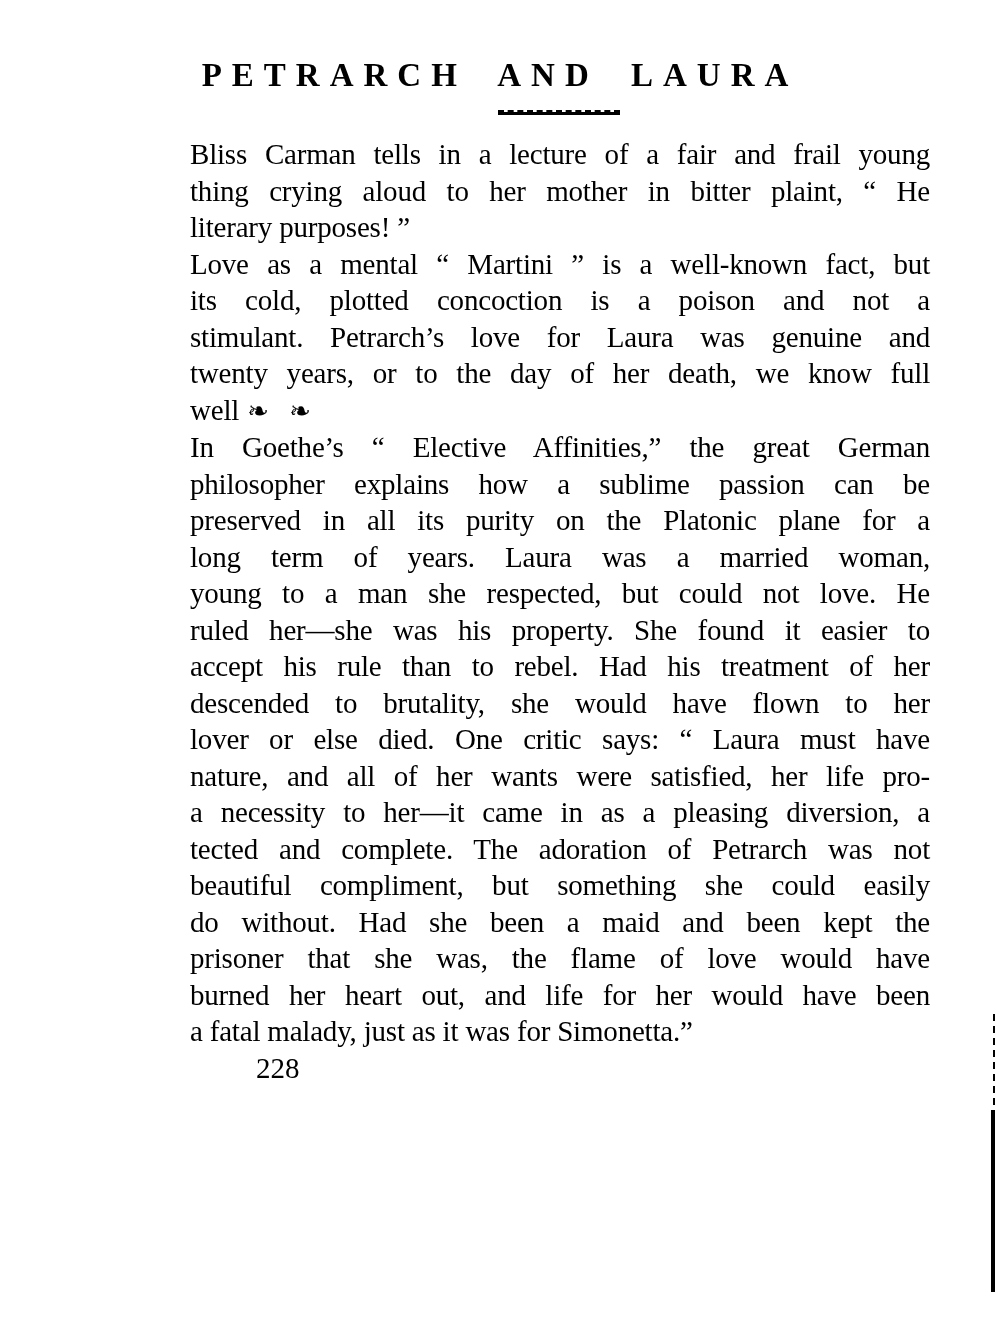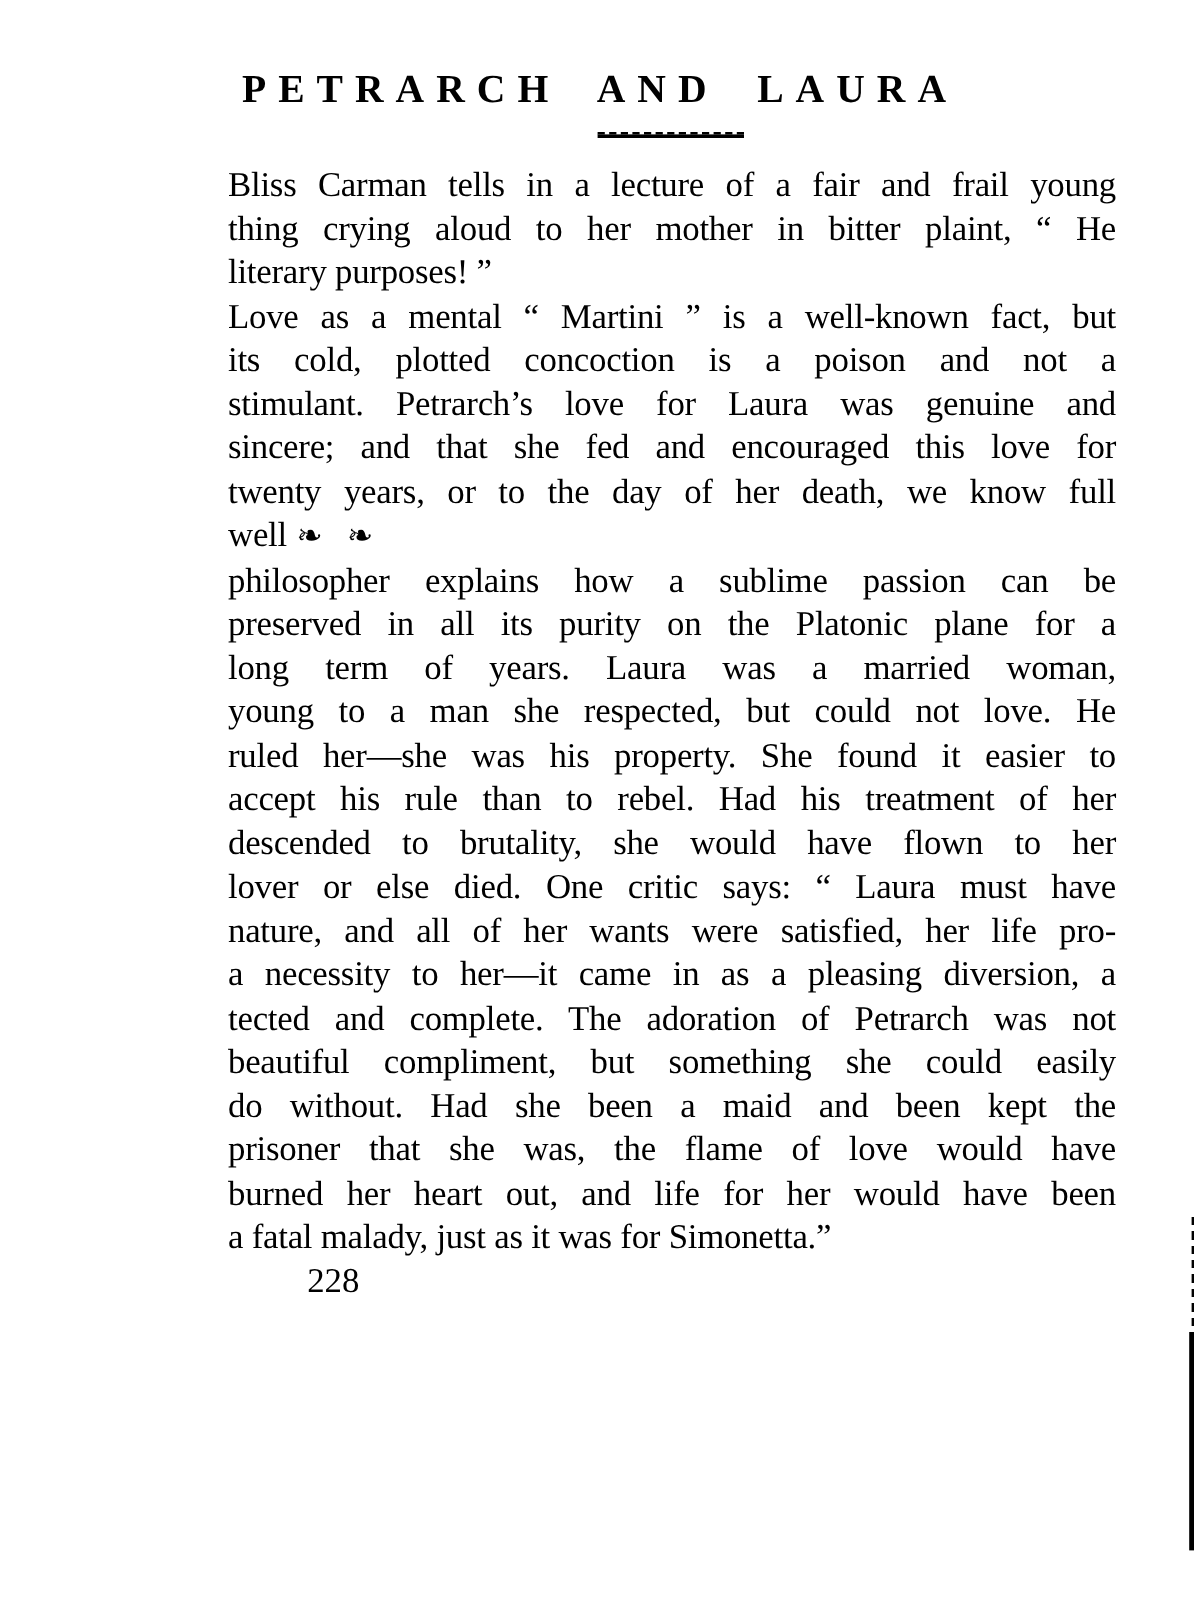--- a/index.html
+++ b/index.html
@@ -54,23 +54,23 @@
 
   <div class="title-rule"></div>
 
   <div class="body-block">
     <div class="line">Bliss Carman tells in a lecture of a fair and frail young</div>
     <div class="line">thing crying aloud to her mother in bitter plaint, “ He</div>
     <div class="line endpara">literary purposes! ”</div>
     <div class="line">Love as a mental “ Martini ” is a well-known fact, but</div>
     <div class="line">its cold, plotted concoction is a poison and not a</div>
     <div class="line">stimulant. Petrarch’s love for Laura was genuine and</div>
-    <div class="line">sincere; and that she fed and encouraged this love for</div>
     <div class="line">twenty years, or to the day of her death, we know full</div>
     <div class="line endpara"><span>well</span><span class="fleuron">❧ ❧</span></div>
+    <div class="line">In Goethe’s “ Elective Affinities,” the great German</div>
     <div class="line">philosopher explains how a sublime passion can be</div>
     <div class="line">preserved in all its purity on the Platonic plane for a</div>
     <div class="line">long term of years. Laura was a married woman,</div>
     <div class="line">young to a man she respected, but could not love. He</div>
     <div class="line">ruled her—she was his property. She found it easier to</div>
     <div class="line">accept his rule than to rebel. Had his treatment of her</div>
     <div class="line">descended to brutality, she would have flown to her</div>
     <div class="line">lover or else died. One critic says: “ Laura must have</div>
     <div class="line">nature, and all of her wants were satisfied, her life pro-</div>
     <div class="line">a necessity to her—it came in as a pleasing diversion, a</div>

